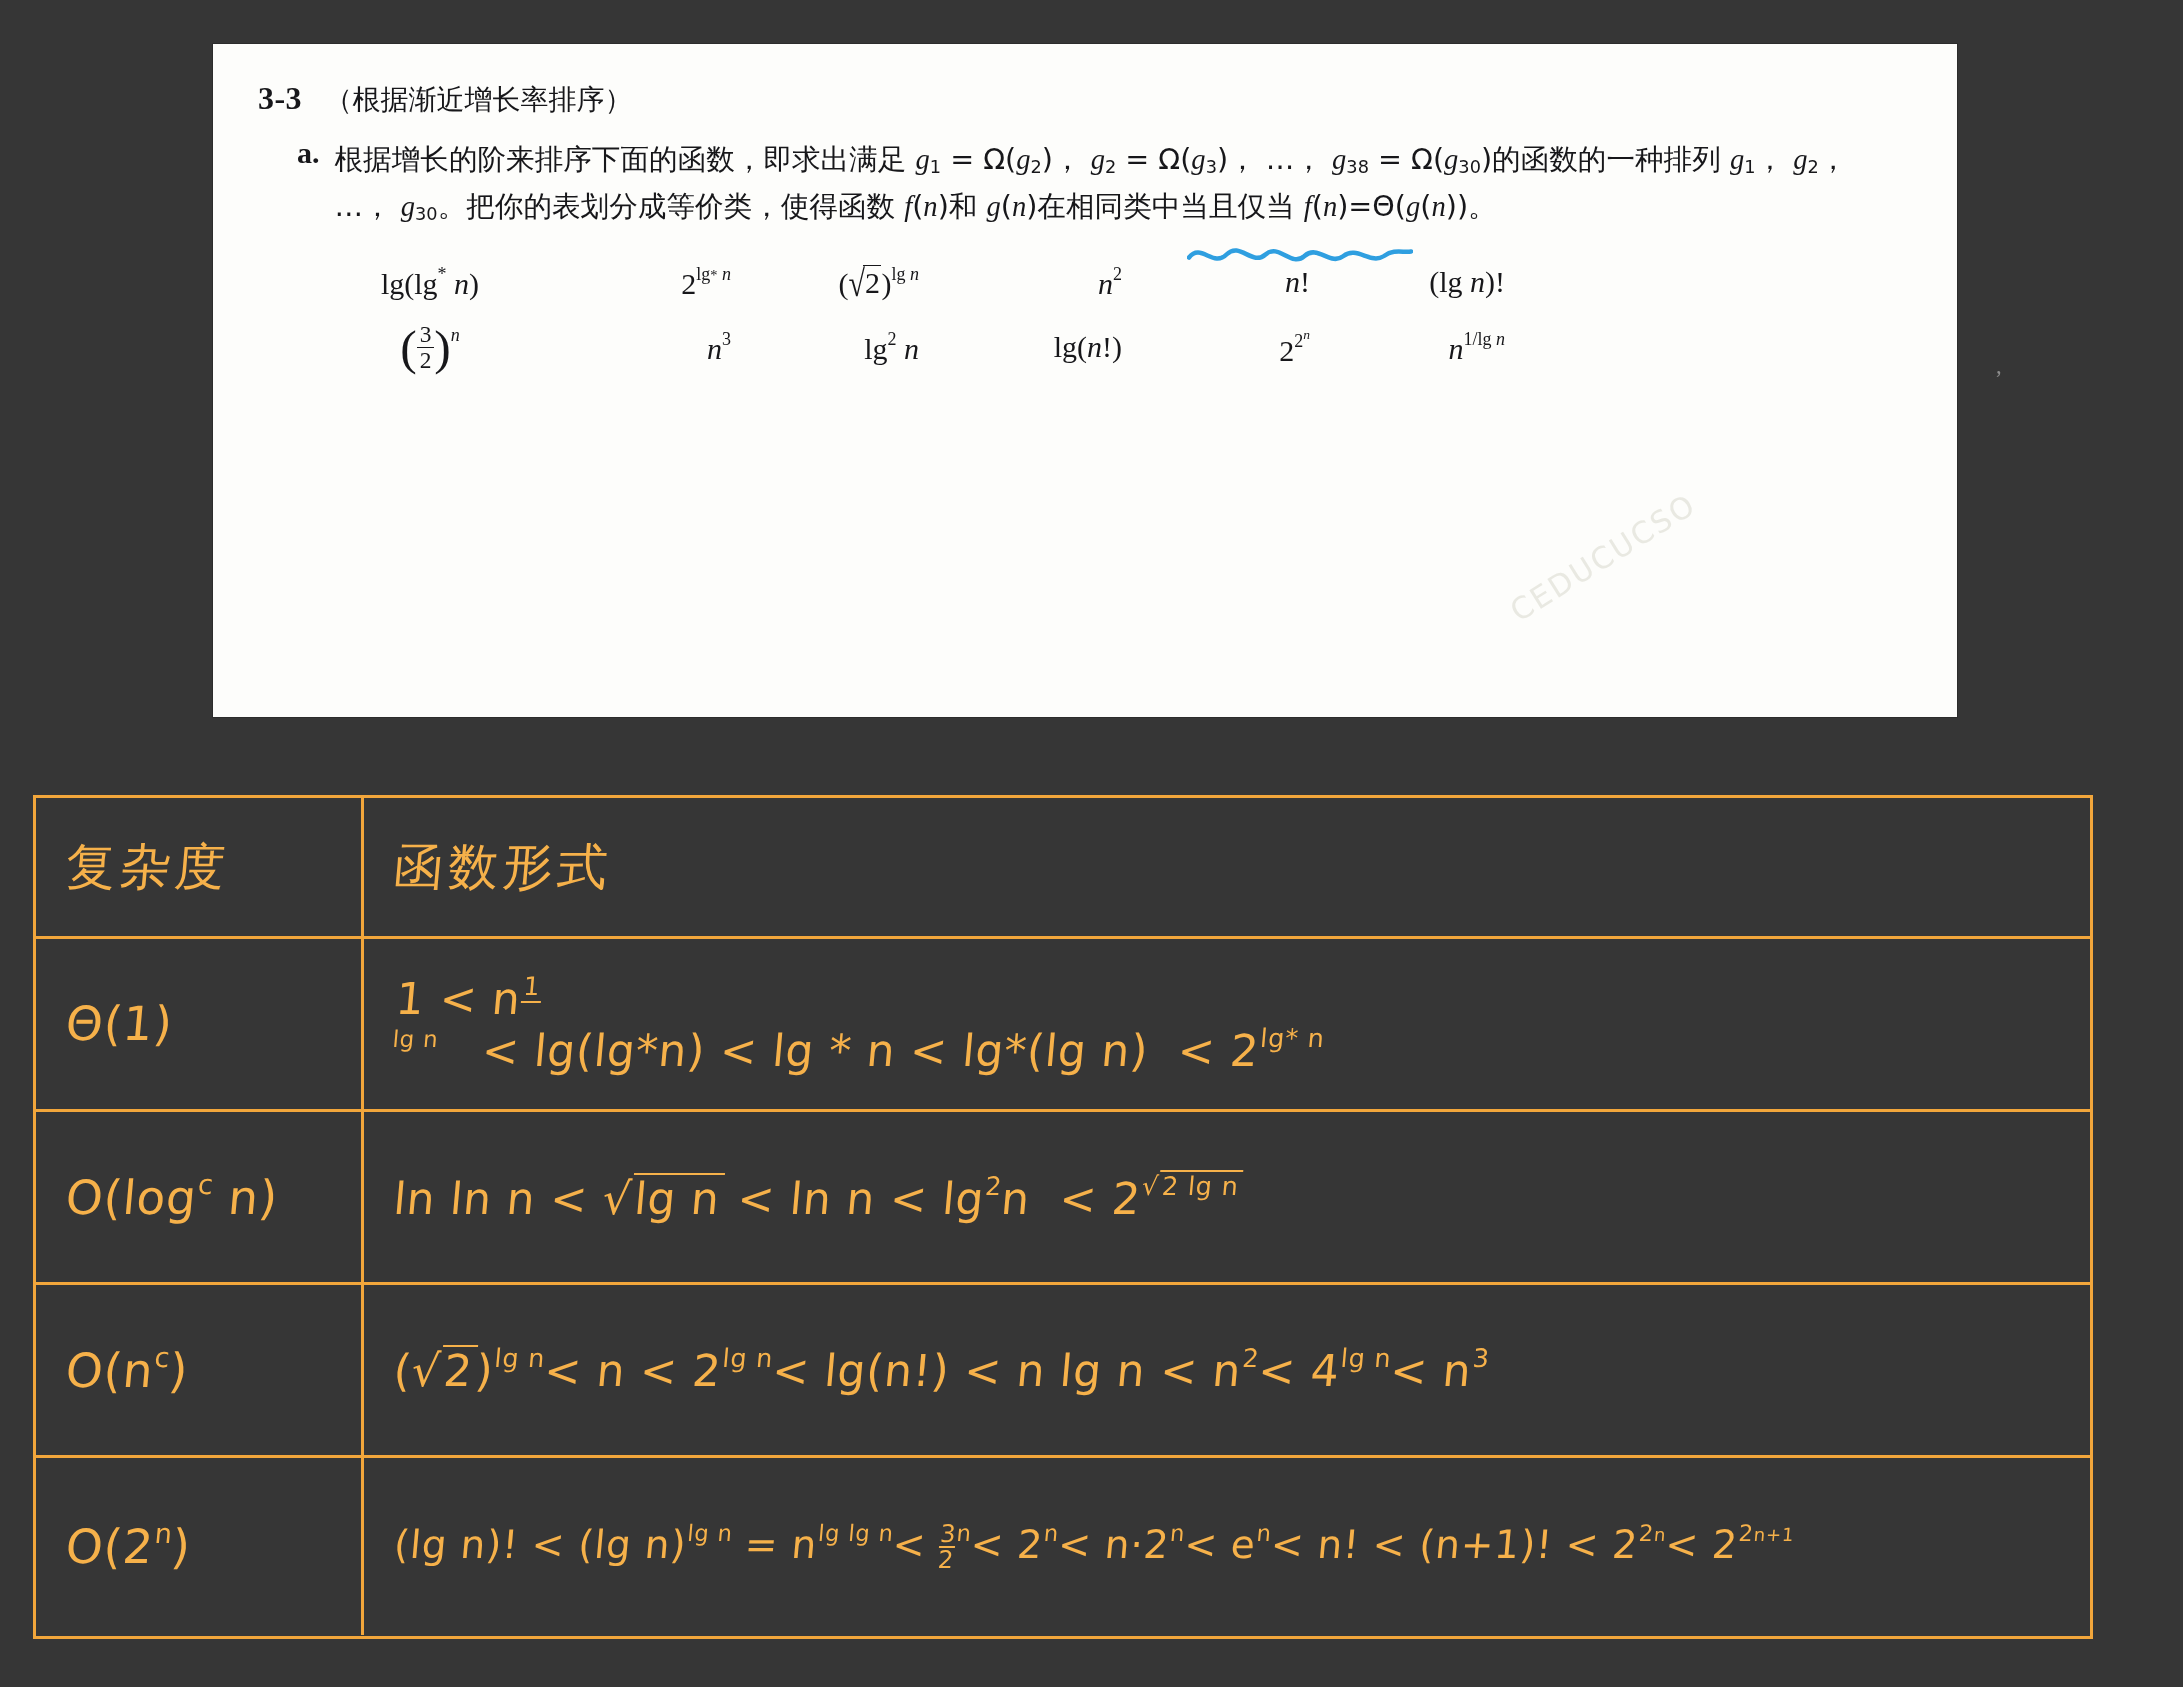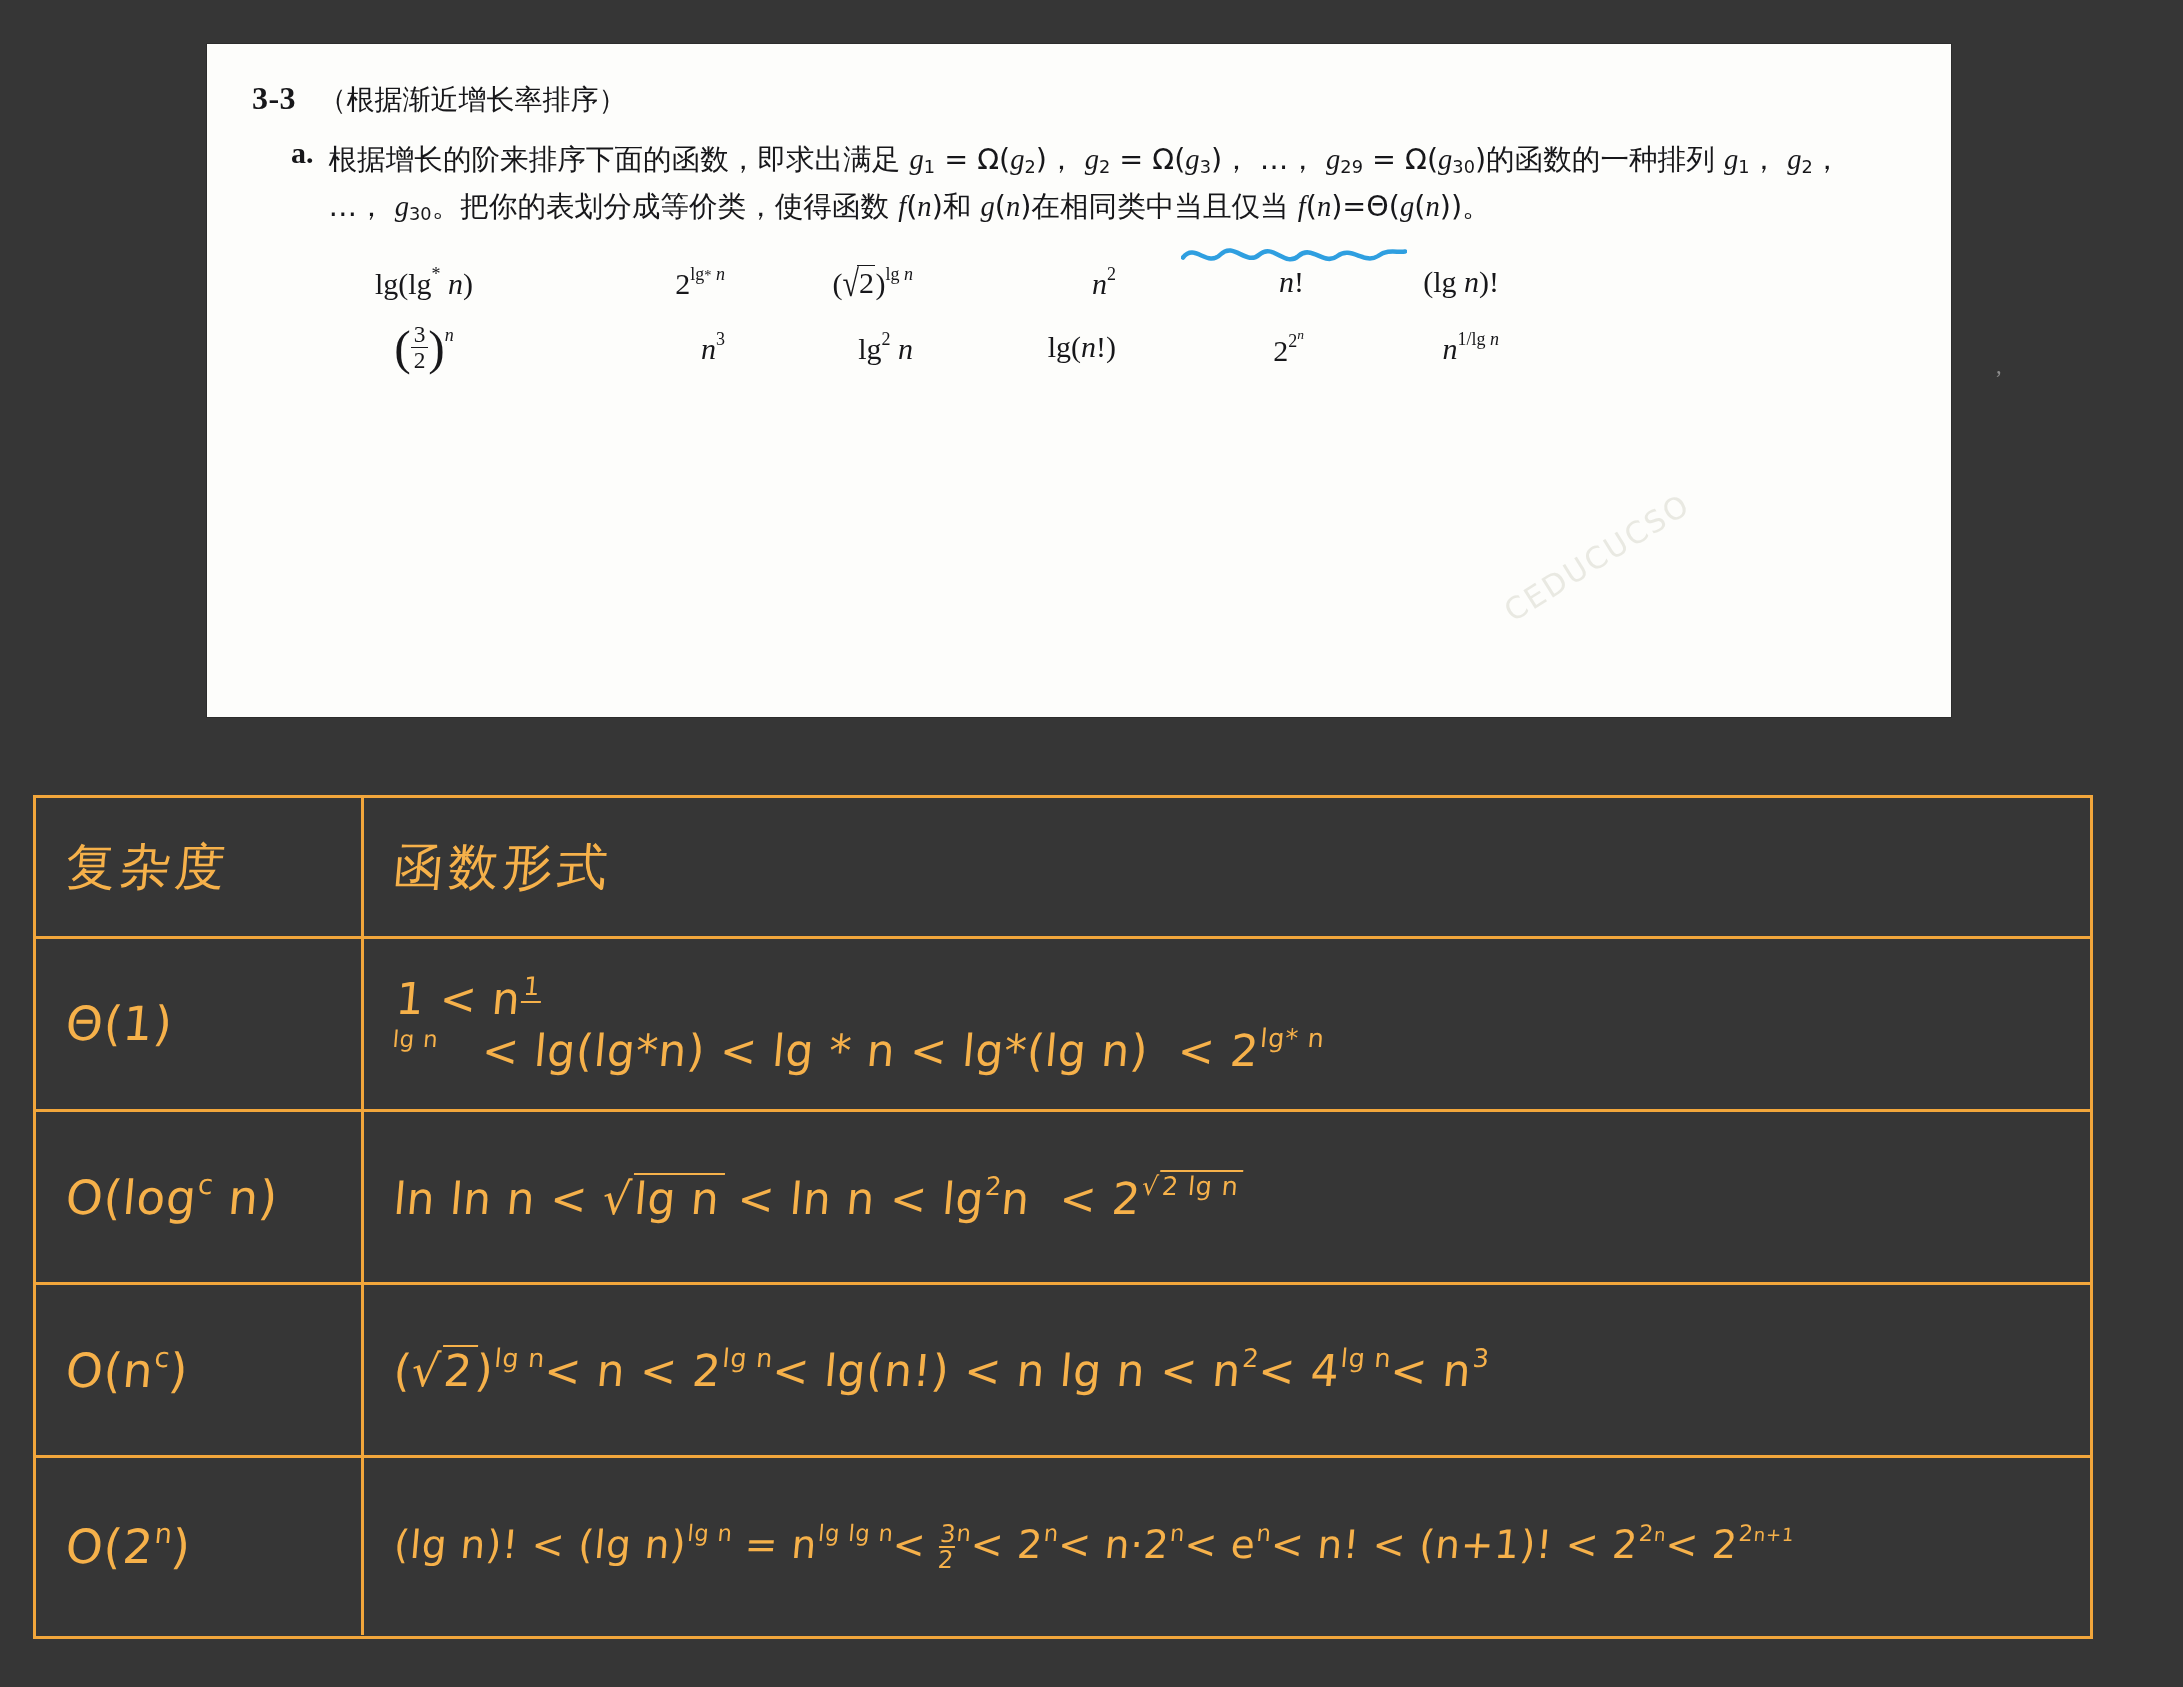--- a/index.html
+++ b/index.html
@@ -15,21 +15,21 @@
   .page {
     position: relative;
     width: 2183px;
     height: 1687px;
     background: #363636;
   }
 
   
   .scan {
     position: absolute;
-    left: 207px;
+    left: 213px;
     top: 44px;
     width: 1744px;
     height: 673px;
     background: #fdfdfb;
     color: #17171a;
     box-shadow: 0 0 0 0.8px #2b2b2b;
     overflow: hidden;
   }
   .scan-inner {
     position: relative;
@@ -217,21 +217,21 @@
 
       <div class="prob-head">
         <span class="prob-num">3-3</span>
         <span class="prob-title">（根据渐近增长率排序）</span>
       </div>
 
       <div class="part">
         <div class="part-label">a.</div>
         <div class="part-body">
           根据增长的阶来排序下面的函数，即求出满足 <i>g</i><span class="sub">1</span> = Ω(<i>g</i><span class="sub">2</span>)，
-          <i>g</i><span class="sub">2</span> = Ω(<i>g</i><span class="sub">3</span>)， …， <i>g</i><span class="sub">29</span> =
+          <i>g</i><span class="sub">2</span> = Ω(<i>g</i><span class="sub">3</span>)， …， <i>g</i><span class="sub">38</span> =
           Ω(<i>g</i><span class="sub">30</span>)的函数的一种排列 <i>g</i><span class="sub">1</span>， <i>g</i><span class="sub">2</span>， …，
           <i>g</i><span class="sub">30</span>。把你的表划分成等价类，使得函数 <i>f</i>(<i>n</i>)和
           <i>g</i>(<i>n</i>)在相同类中当且仅当 <i>f</i>(<i>n</i>)=Θ(<i>g</i>(<i>n</i>))。
         </div>
       </div>
 
       <div class="funcs">
         <div class="frow">
           <div>lg(lg<span class="sup2">*</span> <i>n</i>)</div>
           <div>2<span class="sup2">lg<span style="font-size:.8em">*</span> <i>n</i></span></div>

